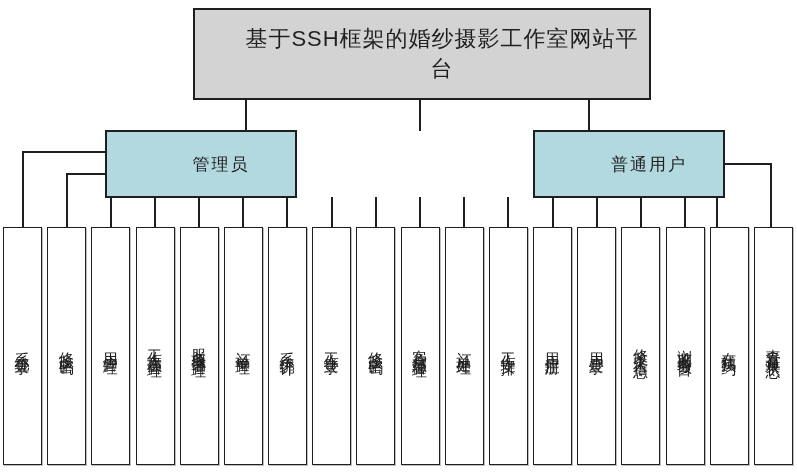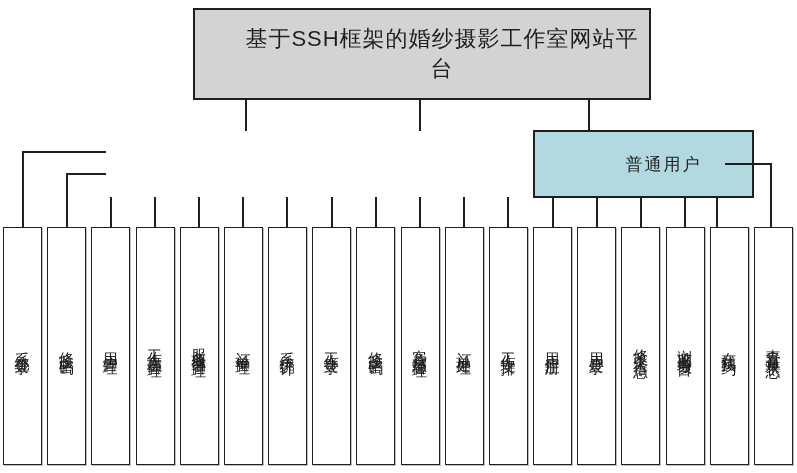--- a/index.html
+++ b/index.html
@@ -37,21 +37,21 @@
   .group-box {
     top: 130px;
     height: 68px;
     border: 2px solid #1f1f1f;
     background: #b2d8e0;
     font-size: 17px;
     letter-spacing: 2px;
   }
   #group-admin { left: 105px; width: 192px; }
   #group-staff { left: 323px; width: 194px; }
-  #group-user  { left: 533px; width: 221px; }
+  #group-user  { left: 533px; width: 192px; }
   .leaf-row {
     position: absolute;
     left: 3px; top: 227px;
     width: 790px; height: 238px;
     display: flex;
     justify-content: space-between;
   }
   .leaf {
     box-sizing: border-box;
     width: 39px;
@@ -80,20 +80,21 @@
 <body>
 
 <div id="diagram">
 
   <div class="box title-box">基于SSH框架的婚纱摄影工作室网站平台</div>
 
   <div class="ln" style="left:245px;top:100px;width:2px;height:31px"></div>
   <div class="ln" style="left:419px;top:100px;width:2px;height:31px"></div>
   <div class="ln" style="left:588px;top:100px;width:2px;height:31px"></div>
 
+  <div class="box group-box" id="group-admin">管理员</div>
   <div class="box group-box" id="group-user">普通用户</div>
 
   <div class="ln" style="left:22px;top:151px;width:84px;height:2px"></div>
   <div class="ln" style="left:22px;top:151px;width:2px;height:76px"></div>
   <div class="ln" style="left:66px;top:173px;width:40px;height:2px"></div>
   <div class="ln" style="left:66px;top:173px;width:2px;height:54px"></div>
 
   <div class="ln" style="left:110px;top:197px;width:2px;height:30px"></div>
   <div class="ln" style="left:154px;top:197px;width:2px;height:30px"></div>
   <div class="ln" style="left:198px;top:197px;width:2px;height:30px"></div>

